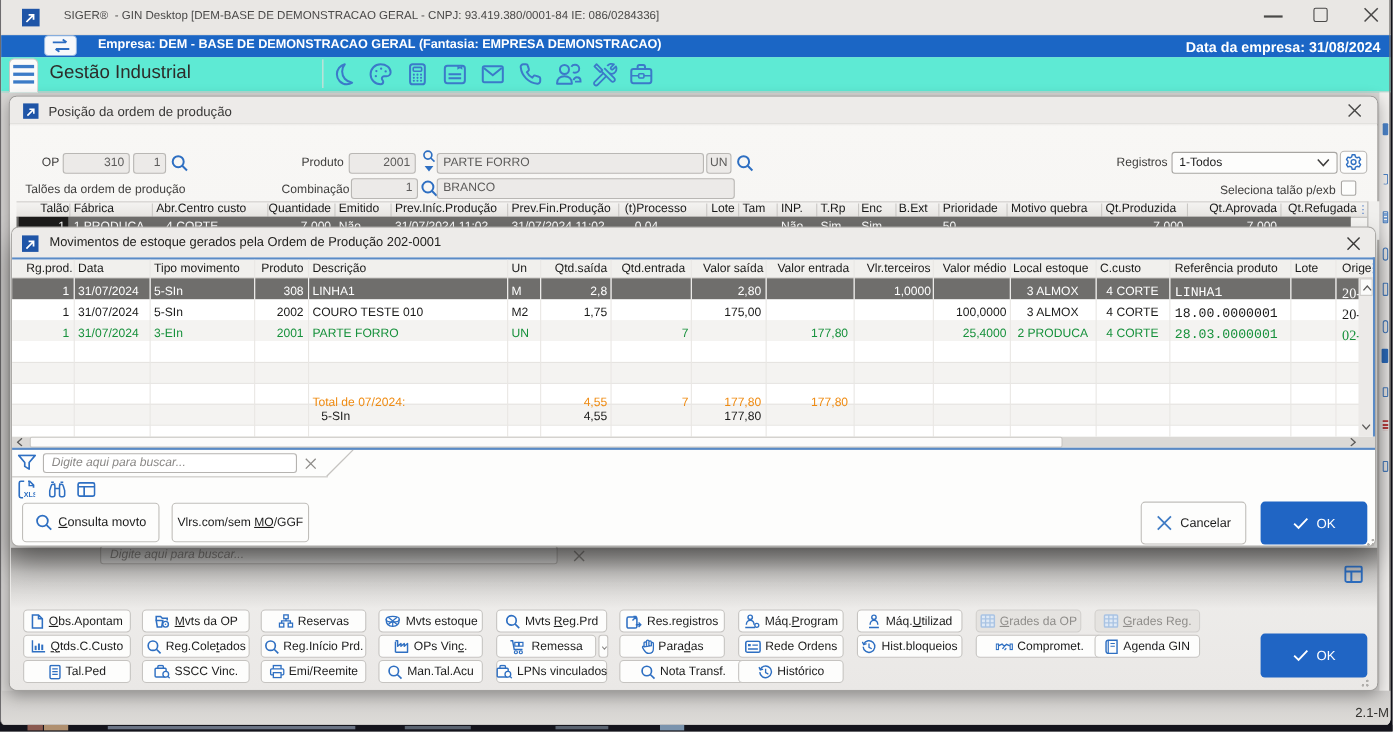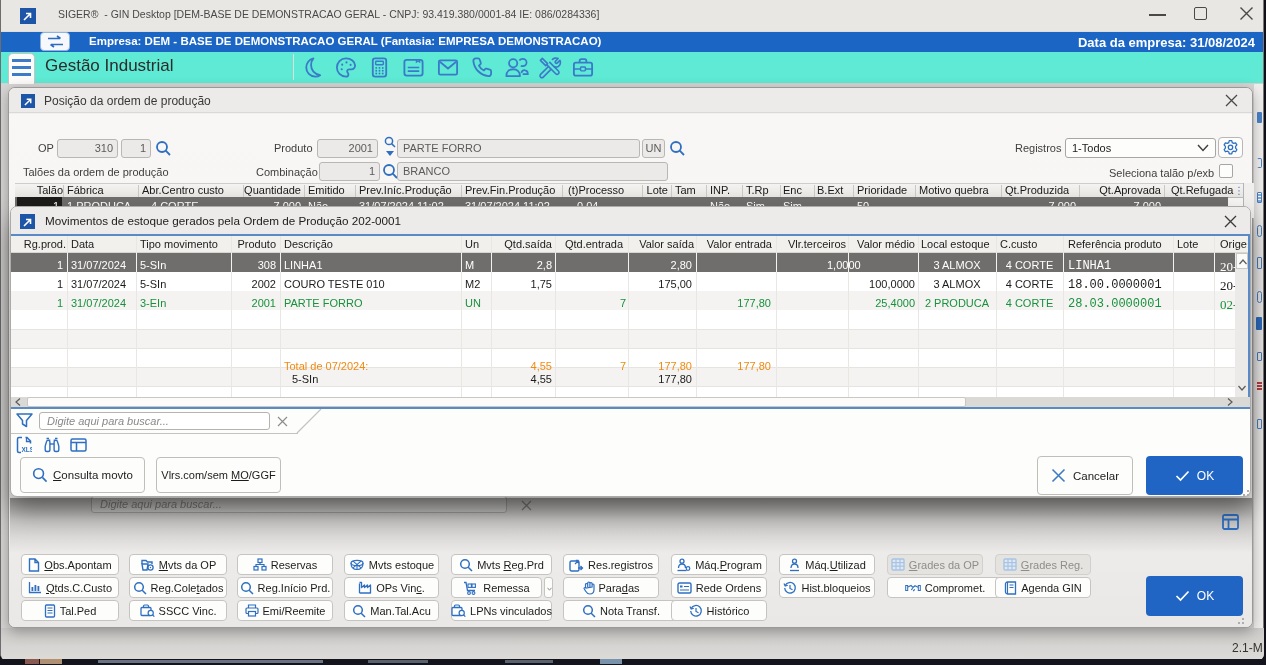--- a/index.html
+++ b/index.html
@@ -583,21 +583,21 @@
     <div class="h2" style="left:1209px;">Orige</div>
 
     <div class="c2 cw" style="left:0px;top:20px;width:52px;text-align:right;">1</div>
     <div class="c2 cw" style="left:60px;top:20px;">31/07/2024</div>
     <div class="c2 cw" style="left:129px;top:20px;">5-SIn</div>
     <div class="c2 cw" style="left:190px;top:20px;width:75px;text-align:right;">308</div>
     <div class="c2 cw" style="left:273px;top:20px;">LINHA1</div>
     <div class="c2 cw" style="left:454px;top:20px;">M</div>
     <div class="c2 cw" style="left:460px;top:20px;width:81px;text-align:right;">2,8</div>
     <div class="c2 cw" style="left:600px;top:20px;width:81px;text-align:right;">2,80</div>
-    <div class="c2 cw" style="left:816px;top:20px;width:81px;text-align:left;">1,0000</div>
+    <div class="c2 cw" style="left:778px;top:20px;width:81px;text-align:center;">1,0000</div>
     <div class="c2 cw" style="left:907px;top:20px;width:78px;text-align:center;">3 ALMOX</div>
     <div class="c2 cw" style="left:985px;top:20px;width:67px;text-align:center;">4 CORTE</div>
     <div class="c2 cw sf" style="left:1057px;top:20px;">LINHA1</div>
     <div class="c2 cw sf2" style="left:1209px;top:20px;">20-It</div>
 
     <div class="c2" style="left:0px;top:39px;width:52px;text-align:right;">1</div>
     <div class="c2" style="left:60px;top:39px;">31/07/2024</div>
     <div class="c2" style="left:129px;top:39px;">5-SIn</div>
     <div class="c2" style="left:190px;top:39px;width:75px;text-align:right;">2002</div>
     <div class="c2" style="left:273px;top:39px;">COURO TESTE 010</div>

